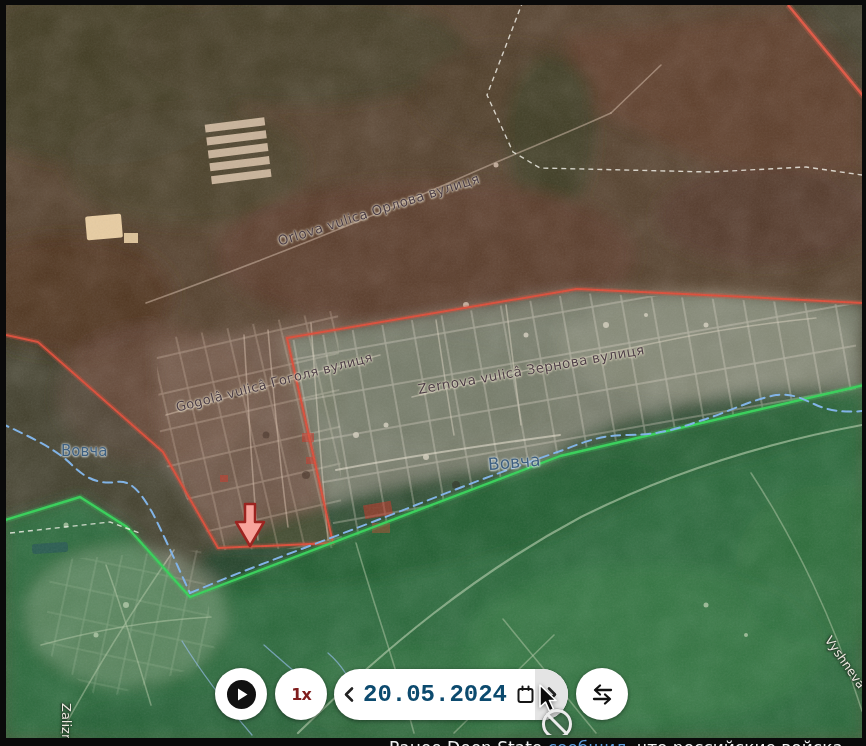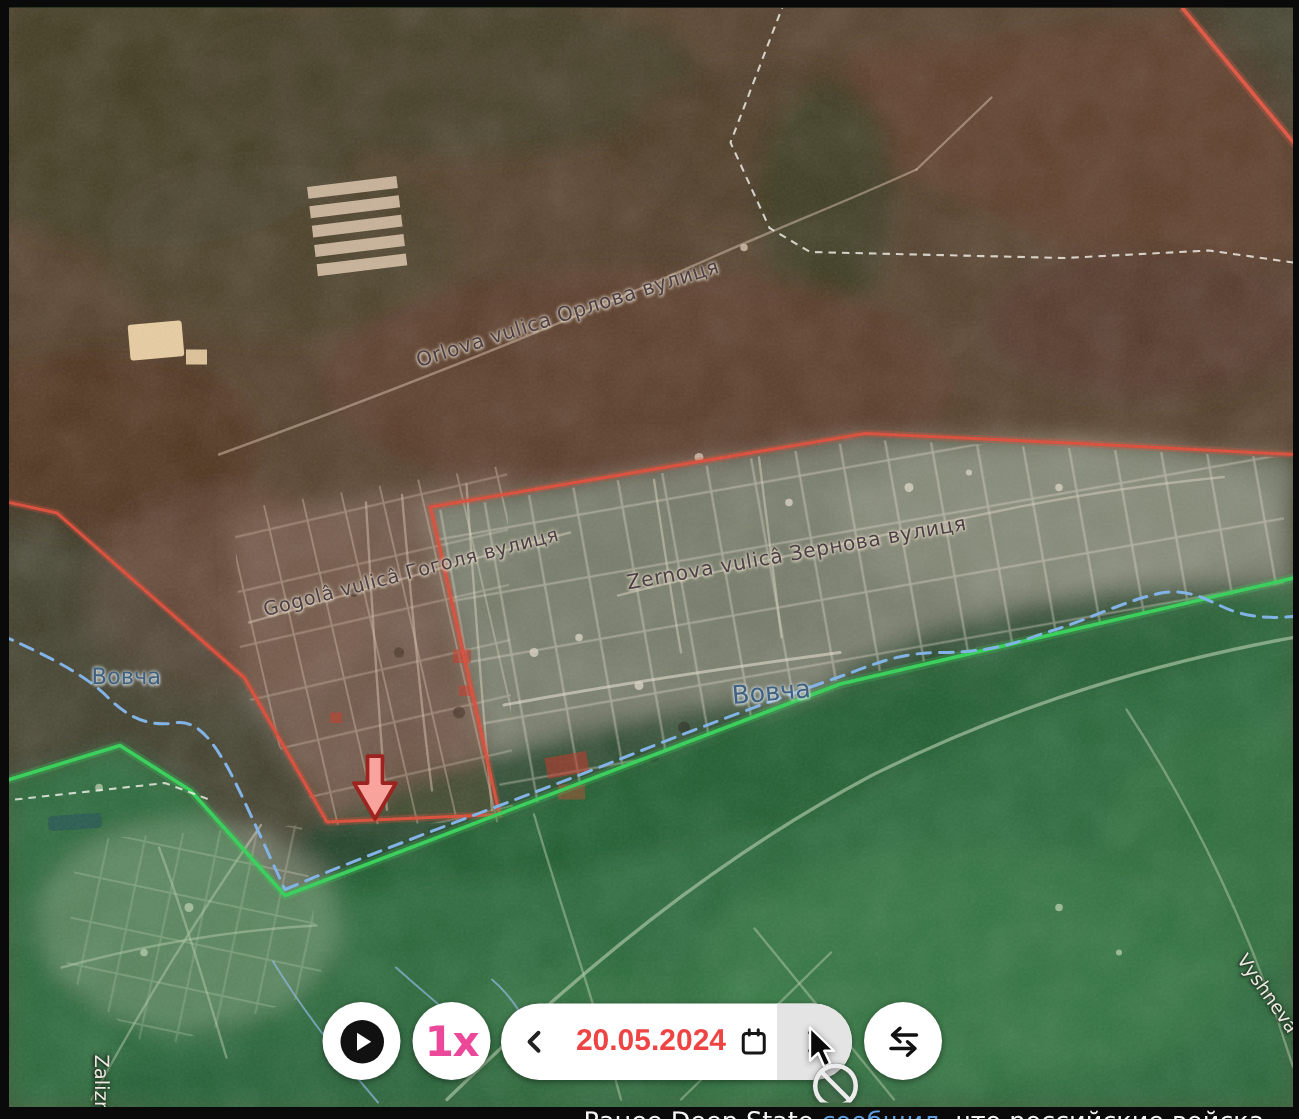--- a/index.html
+++ b/index.html
@@ -38,40 +38,40 @@
   }
   
   .ctl-circle{
     position:absolute;width:52px;height:52px;border-radius:50%;
     background:#fff;border:none;padding:0;cursor:pointer;
     display:flex;align-items:center;justify-content:center;
     box-shadow:0 1px 4px rgba(0,0,0,.45);z-index:20;
   }
   .speed-label{
     font-family:"DejaVu Sans",sans-serif;font-weight:bold;
-    font-size:28px;color:#ec4899;letter-spacing:-1px;
+    font-size:16px;color:#7f1d1d;letter-spacing:-1px;
   }
   .date-pill{
     position:absolute;left:334px;top:669px;width:234px;height:51px;
     background:#fff;border-radius:26px;overflow:hidden;
     display:flex;align-items:stretch;box-shadow:0 1px 4px rgba(0,0,0,.45);z-index:20;
   }
   .pill-btn{
     border:none;background:transparent;padding:0;cursor:pointer;
     display:flex;align-items:center;justify-content:center;
   }
   .pill-btn.prev{width:44px;}
   .pill-btn.next{width:50px;background:#e4e4e4;}
   .date-wrap{
     flex:1;display:flex;align-items:center;justify-content:center;
     gap:9px;cursor:pointer;
   }
   .date-text{
-    font-family:Liberation Sans, sans-serif;font-weight:bold;
-    font-size:20px;color:#ef4444;
+    font-family:Liberation Mono, monospace;font-weight:bold;
+    font-size:24px;color:#0c4a6e;
   }
   
   .cursor-layer{position:absolute;left:530px;top:683px;z-index:40;pointer-events:none;
     filter:drop-shadow(0 1px 2px rgba(0,0,0,.4));}
   .caption{
     position:absolute;left:389px;top:738px;z-index:10;
     font-size:17px;color:#f4f4f4;white-space:nowrap;
   }
   .caption a{color:#5f9fe0;text-decoration:underline;cursor:pointer;}
 </style>

